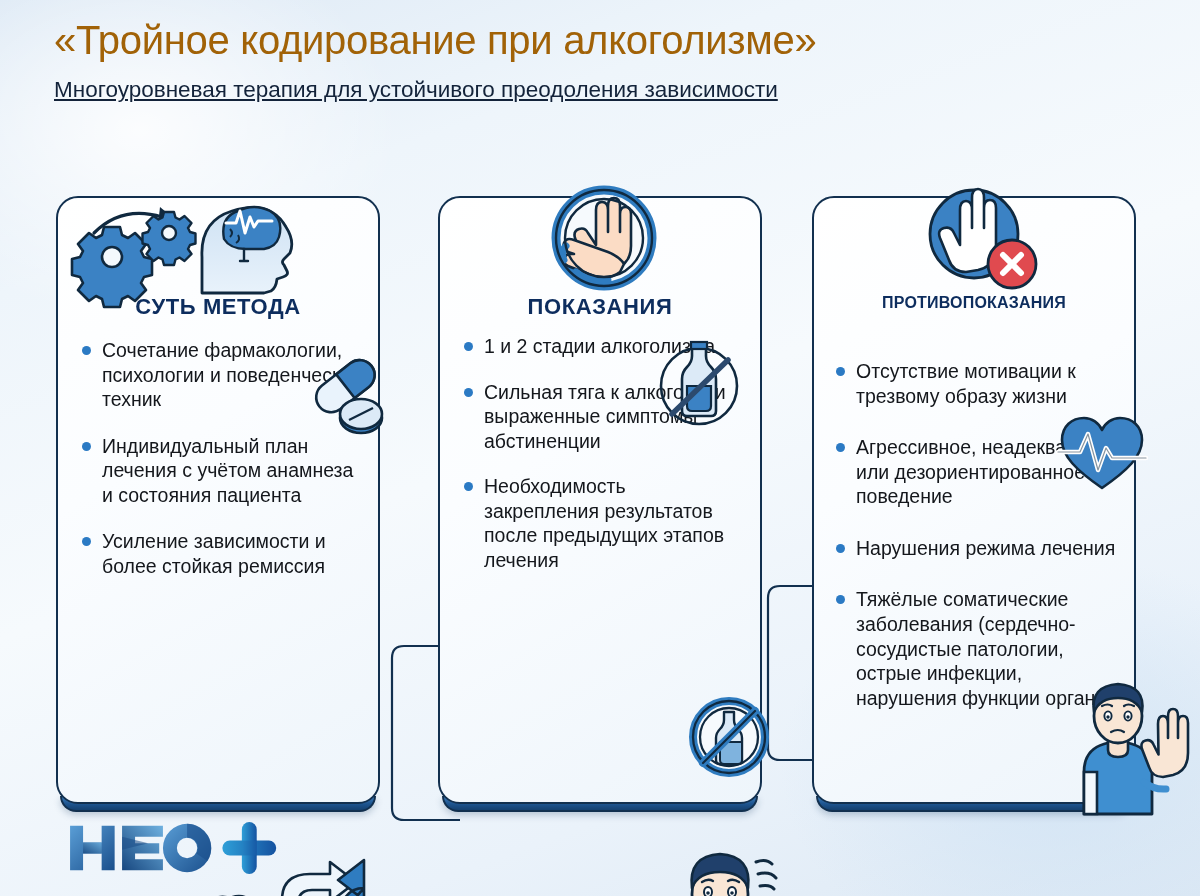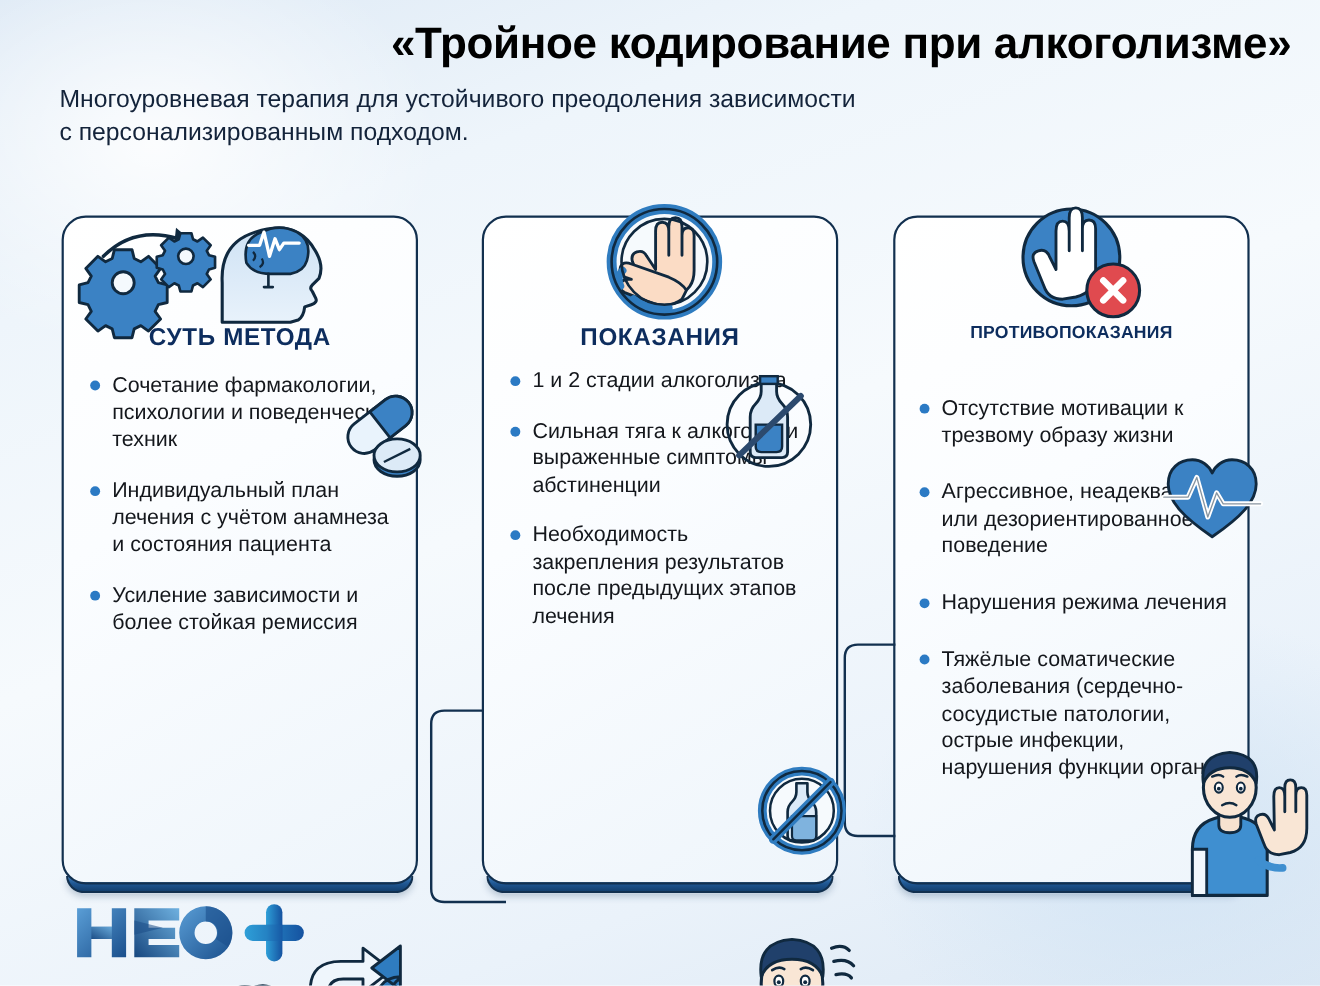--- a/index.html
+++ b/index.html
@@ -7,27 +7,27 @@
     width:1200px;height:896px;overflow:hidden;
     font-family:"Liberation Sans","DejaVu Sans",sans-serif;
     background:linear-gradient(160deg,#dde9f5 0%,#eef5fb 22%,#f6fafd 48%,#eaf2fa 78%,#dce8f4 100%);
     position:relative;
   }
   .page{position:absolute;inset:0;}
 
   
   .header{position:absolute;left:54px;top:18px;width:1120px;}
   .main-title{
-    font-size:40px;font-weight:bold;color:#000000;letter-spacing:-0.3px;
-    line-height:1.12;margin:0 0 12px 0;white-space:nowrap;text-align:right;
+    font-size:40px;font-weight:normal;color:#a16207;letter-spacing:-0.3px;
+    line-height:1.12;margin:0 0 12px 0;white-space:nowrap;
   }
   .subtitle{
     font-size:22.5px;color:#13233a;line-height:1.33;margin:0;font-weight:400;
   }
-  .subtitle span{display:block;}
+  .subtitle span{display:block;text-decoration:underline;}
 
   
   .cards{position:absolute;left:0;top:196px;width:1200px;height:620px;}
   .card{
     position:absolute;top:0;width:324px;height:608px;
     background:linear-gradient(150deg,#ffffff 0%,#fbfdff 40%,#eef5fb 100%);
     border:2.5px solid #12304f;border-radius:22px;
     box-sizing:border-box;
   }
   .card-3d{
@@ -90,21 +90,20 @@
 <body>
 
 <div class="page">
   <div class="bg-soft1"></div>
   <div class="bg-soft2"></div>
 
   <div class="header">
     <h1 class="main-title">«Тройное кодирование при алкоголизме»</h1>
     <p class="subtitle">
       <span>Многоуровневая терапия для устойчивого преодоления зависимости</span>
-      <span>с персонализированным подходом.</span>
     </p>
   </div>
 
   <svg class="connector" style="left:370px;top:640px;" width="90" height="190" viewBox="0 0 90 190">
     <path d="M78 6 L34 6 Q22 6 22 18 L22 168 Q22 180 34 180 L90 180" fill="none" stroke="#12304f" stroke-width="2.2"></path>
   </svg>
   <svg class="connector" style="left:746px;top:580px;" width="90" height="190" viewBox="0 0 90 190">
     <path d="M80 6 L34 6 Q22 6 22 18 L22 168 Q22 180 34 180 L90 180" fill="none" stroke="#12304f" stroke-width="2.2"></path>
   </svg>
 

